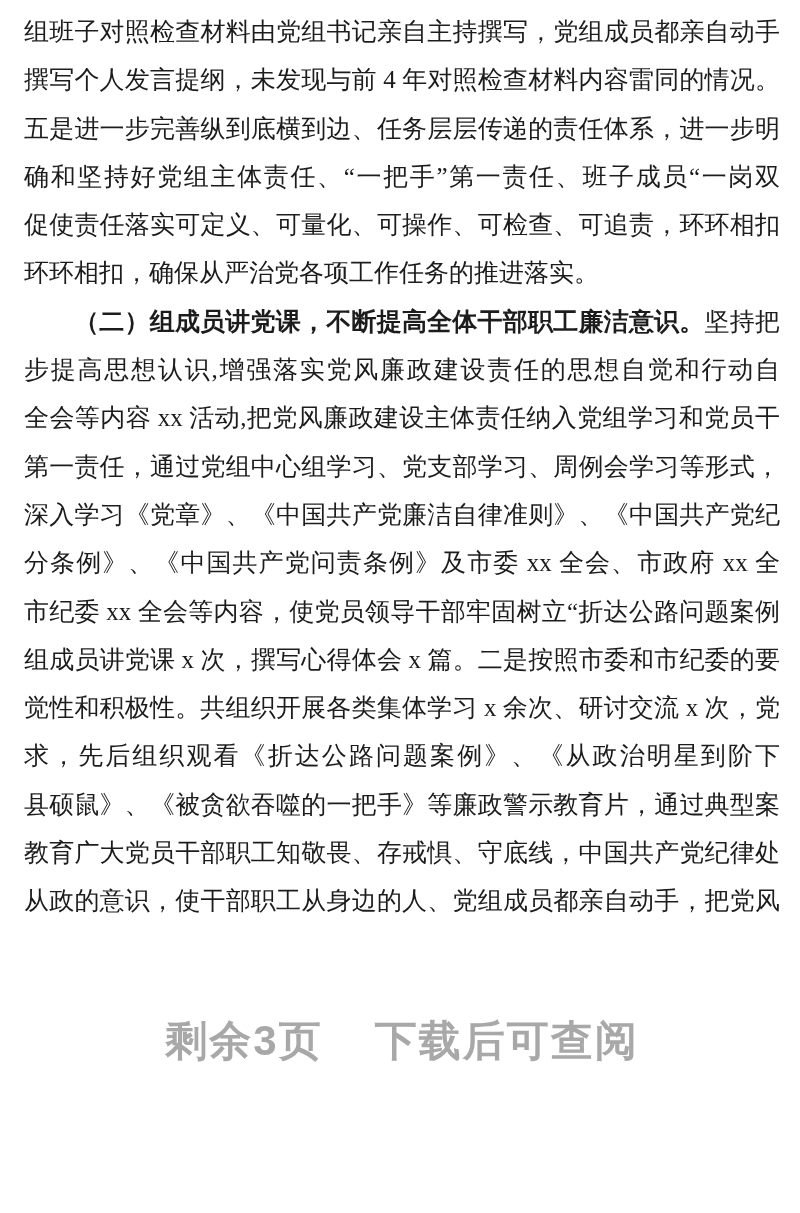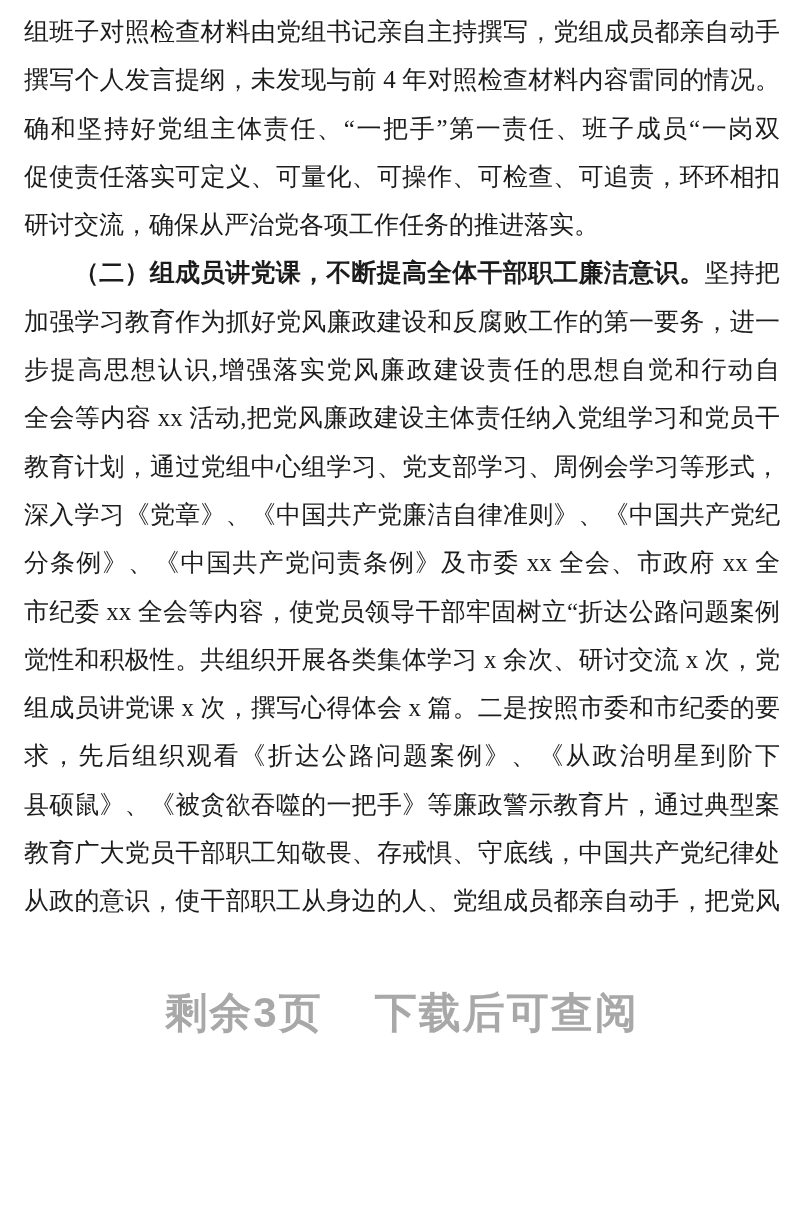--- a/index.html
+++ b/index.html
@@ -24,53 +24,53 @@
       overflow: hidden;
     }
     .line.para-end {
       text-align-last: left;
     }
     .line.indent {
       text-indent: 50px;
     }
     .bold { font-weight: bold; }
     .footer {
-      margin-top: 62px;
+      margin-top: 90px;
       text-align: center;
       font-family: "Liberation Sans", "DejaVu Sans", sans-serif;
       font-weight: bold;
       font-size: 42px;
       line-height: 50px;
       color: #a8a8a8;
       letter-spacing: 2px;
       white-space: nowrap;
     }
     .footer .gap { display: inline-block; width: 52px; }
   </style>
 </head>
 <body>
 
 <div class="page">
 
   <div class="line">组班子对照检查材料由党组书记亲自主持撰写，党组成员都亲自动手</div>
   <div class="line">撰写个人发言提纲，未发现与前 4 年对照检查材料内容雷同的情况。</div>
+  <div class="line">五是进一步完善纵到底横到边、任务层层传递的责任体系，进一步明</div>
   <div class="line">确和坚持好党组主体责任、“一把手”第一责任、班子成员“一岗双责”，</div>
   <div class="line">促使责任落实可定义、可量化、可操作、可检查、可追责，环环相扣</div>
-  <div class="line para-end">研讨交流，确保从严治党各项工作任务的推进落实。</div>
+  <div class="line para-end">环环相扣，确保从严治党各项工作任务的推进落实。</div>
 
   <div class="line indent"><span class="bold">（二）组成员讲党课，不断提高全体干部职工廉洁意识。</span><span>坚持把</span></div>
-  <div class="line">加强学习教育作为抓好党风廉政建设和反腐败工作的第一要务，进一</div>
   <div class="line">步提高思想认识,增强落实党风廉政建设责任的思想自觉和行动自觉。</div>
   <div class="line">全会等内容 xx 活动,把党风廉政建设主体责任纳入党组学习和党员干部</div>
-  <div class="line">教育计划，通过党组中心组学习、党支部学习、周例会学习等形式，</div>
+  <div class="line">第一责任，通过党组中心组学习、党支部学习、周例会学习等形式，</div>
   <div class="line">深入学习《党章》、《中国共产党廉洁自律准则》、《中国共产党纪律处</div>
   <div class="line">分条例》、《中国共产党问责条例》及市委 xx 全会、市政府 xx 全会、</div>
   <div class="line">市纪委 xx 全会等内容，使党员领导干部牢固树立“折达公路问题案例</div>
+  <div class="line">组成员讲党课 x 次，撰写心得体会 x 篇。二是按照市委和市纪委的要</div>
   <div class="line">觉性和积极性。共组织开展各类集体学习 x 余次、研讨交流 x 次，党</div>
-  <div class="line">组成员讲党课 x 次，撰写心得体会 x 篇。二是按照市委和市纪委的要</div>
   <div class="line">求，先后组织观看《折达公路问题案例》、《从政治明星到阶下囚》、《贫</div>
   <div class="line">县硕鼠》、《被贪欲吞噬的一把手》等廉政警示教育片，通过典型案例，</div>
   <div class="line">教育广大党员干部职工知敬畏、存戒惧、守底线，中国共产党纪律处</div>
   <div class="line">从政的意识，使干部职工从身边的人、党组成员都亲自动手，把党风</div>
 
   <div class="footer"><span>剩余3页</span><span class="gap"></span><span>下载后可查阅</span></div>
 
 </div>
 
 </body></html>

